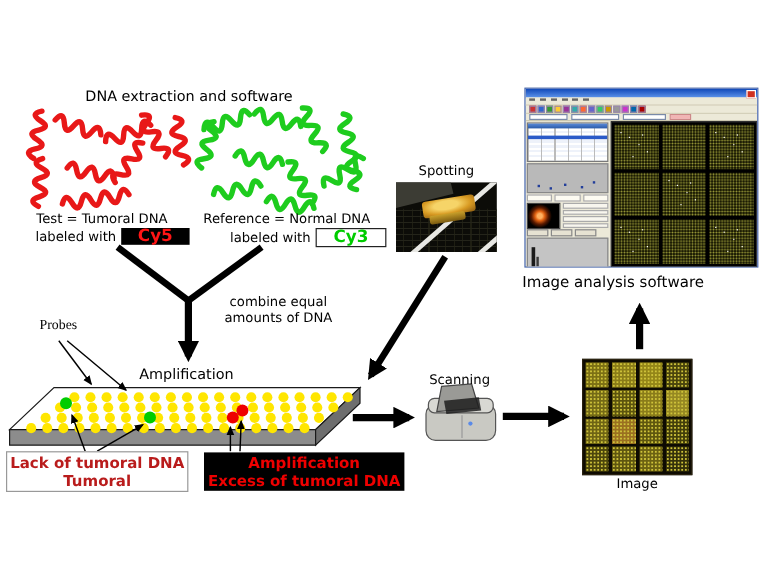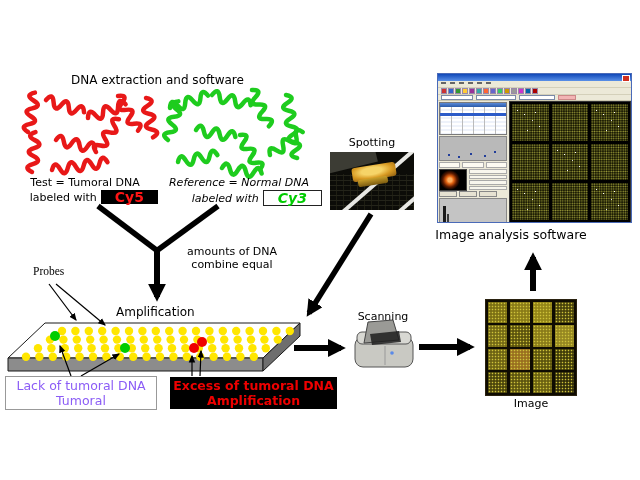--- a/index.html
+++ b/index.html
@@ -6,37 +6,37 @@
   #stage{position:relative;width:640px;height:480px;background:#ffffff;overflow:hidden;
          font-family:"DejaVu Sans","Liberation Sans",sans-serif;color:#000;}
   .abs{position:absolute;}
   .ctr{text-align:center;}
   .lbl{font-size:12px;line-height:14px;}
   .small-lbl{font-size:11px;line-height:13px;}
 
   
   #main-title{left:35px;top:73px;width:245px;font-size:12px;}
   #test-block{left:12px;top:176px;width:146px;}
-  #ref-block{left:156px;top:176px;width:166px;font-style:italic;}
+  #ref-block{left:156px;top:176px;width:166px;}
   .dye-line{display:flex;justify-content:flex-end;align-items:center;gap:4px;margin-top:1px;font-size:11px;}
   .badge{font-weight:bold;font-size:14px;line-height:14px;padding:0 14px;}
   #cy5-badge{background:#000;color:#ff1515;}
   #cy3-badge{background:#fff;color:#00cc00;border:1px solid #222;}
   #combine-text{left:178px;top:245px;width:108px;font-size:11px;line-height:13px;}
   #probes-label{left:33px;top:265px;font-size:11.5px;font-family:Liberation Serif, serif;}
   #hyb-label{left:116px;top:305px;font-size:12px;}
   #spotting-label{left:330px;top:136px;width:84px;font-size:11px;}
   #scanning-label{left:350px;top:310px;width:66px;font-size:11px;}
   #image-label{left:485px;top:397px;width:92px;font-size:11px;}
   #software-label{left:412px;top:227px;width:198px;font-size:12.5px;}
 
   
   #deletion-box{left:5px;top:376px;width:150px;height:32px;background:#fff;border:1px solid #999;
     display:flex;flex-direction:column;justify-content:center;}
-  #deletion-box div{font-weight:normal;font-size:12.5px;line-height:15px;color:#8b5cf6;text-align:center;}
+  #deletion-box div{font-weight:bold;font-size:12.5px;line-height:15px;color:#b91c1c;text-align:center;}
   #amplification-box{left:170px;top:377px;width:167px;height:32px;background:#000;
     display:flex;flex-direction:column;justify-content:center;}
   #amplification-box div{font-weight:bold;font-size:12.5px;line-height:15px;color:#ee0000;text-align:center;}
 
   
   #spotting-photo{left:330px;top:152px;width:84px;height:58px;background:#0c0c08;overflow:hidden;}
   #spotting-photo .grid-tex{position:absolute;left:0;top:22px;right:0;bottom:0;
     background-image:repeating-linear-gradient(0deg,transparent 0 4px,#24241a 4px 5px),
                      repeating-linear-gradient(90deg,transparent 0 6px,#1e1e12 6px 7px);}
   #spotting-photo .streak{position:absolute;width:150px;height:4px;background:#e8e8e4;transform:rotate(-41deg);}
@@ -284,38 +284,38 @@
 
   <div class="abs ctr" id="ref-block">
     <div class="small-lbl">Reference = Normal DNA</div>
     <div class="dye-line">
       <span>labeled with</span>
       <span class="badge" id="cy3-badge">Cy3</span>
     </div>
   </div>
 
   <div class="abs ctr" id="combine-text">
+    <div>combine equal</div>
     <div>amounts of DNA</div>
-    <div>combine equal</div>
   </div>
 
   <div class="abs" id="probes-label">Probes</div>
   <div class="abs" id="hyb-label">Amplification</div>
   <div class="abs ctr" id="spotting-label">Spotting</div>
   <div class="abs ctr" id="scanning-label">Scanning</div>
   <div class="abs ctr" id="image-label">Image</div>
   <div class="abs ctr" id="software-label">Image analysis software</div>
 
   <div class="abs" id="deletion-box">
     <div>Lack of tumoral DNA</div>
     <div>Tumoral</div>
   </div>
   <div class="abs" id="amplification-box">
+    <div>Amplification</div>
     <div>Excess of tumoral DNA</div>
-    <div>Amplification</div>
   </div>
 
   <div class="abs" id="spotting-photo">
     <div class="grid-tex"></div>
     <div class="streak" style="left:-30px;top:30px;"></div>
     <div class="streak" style="left:10px;top:44px;"></div>
     <div class="dark-arm"></div>
     <div class="gold-head"></div>
     <div class="gold-tray"></div>
   </div>

